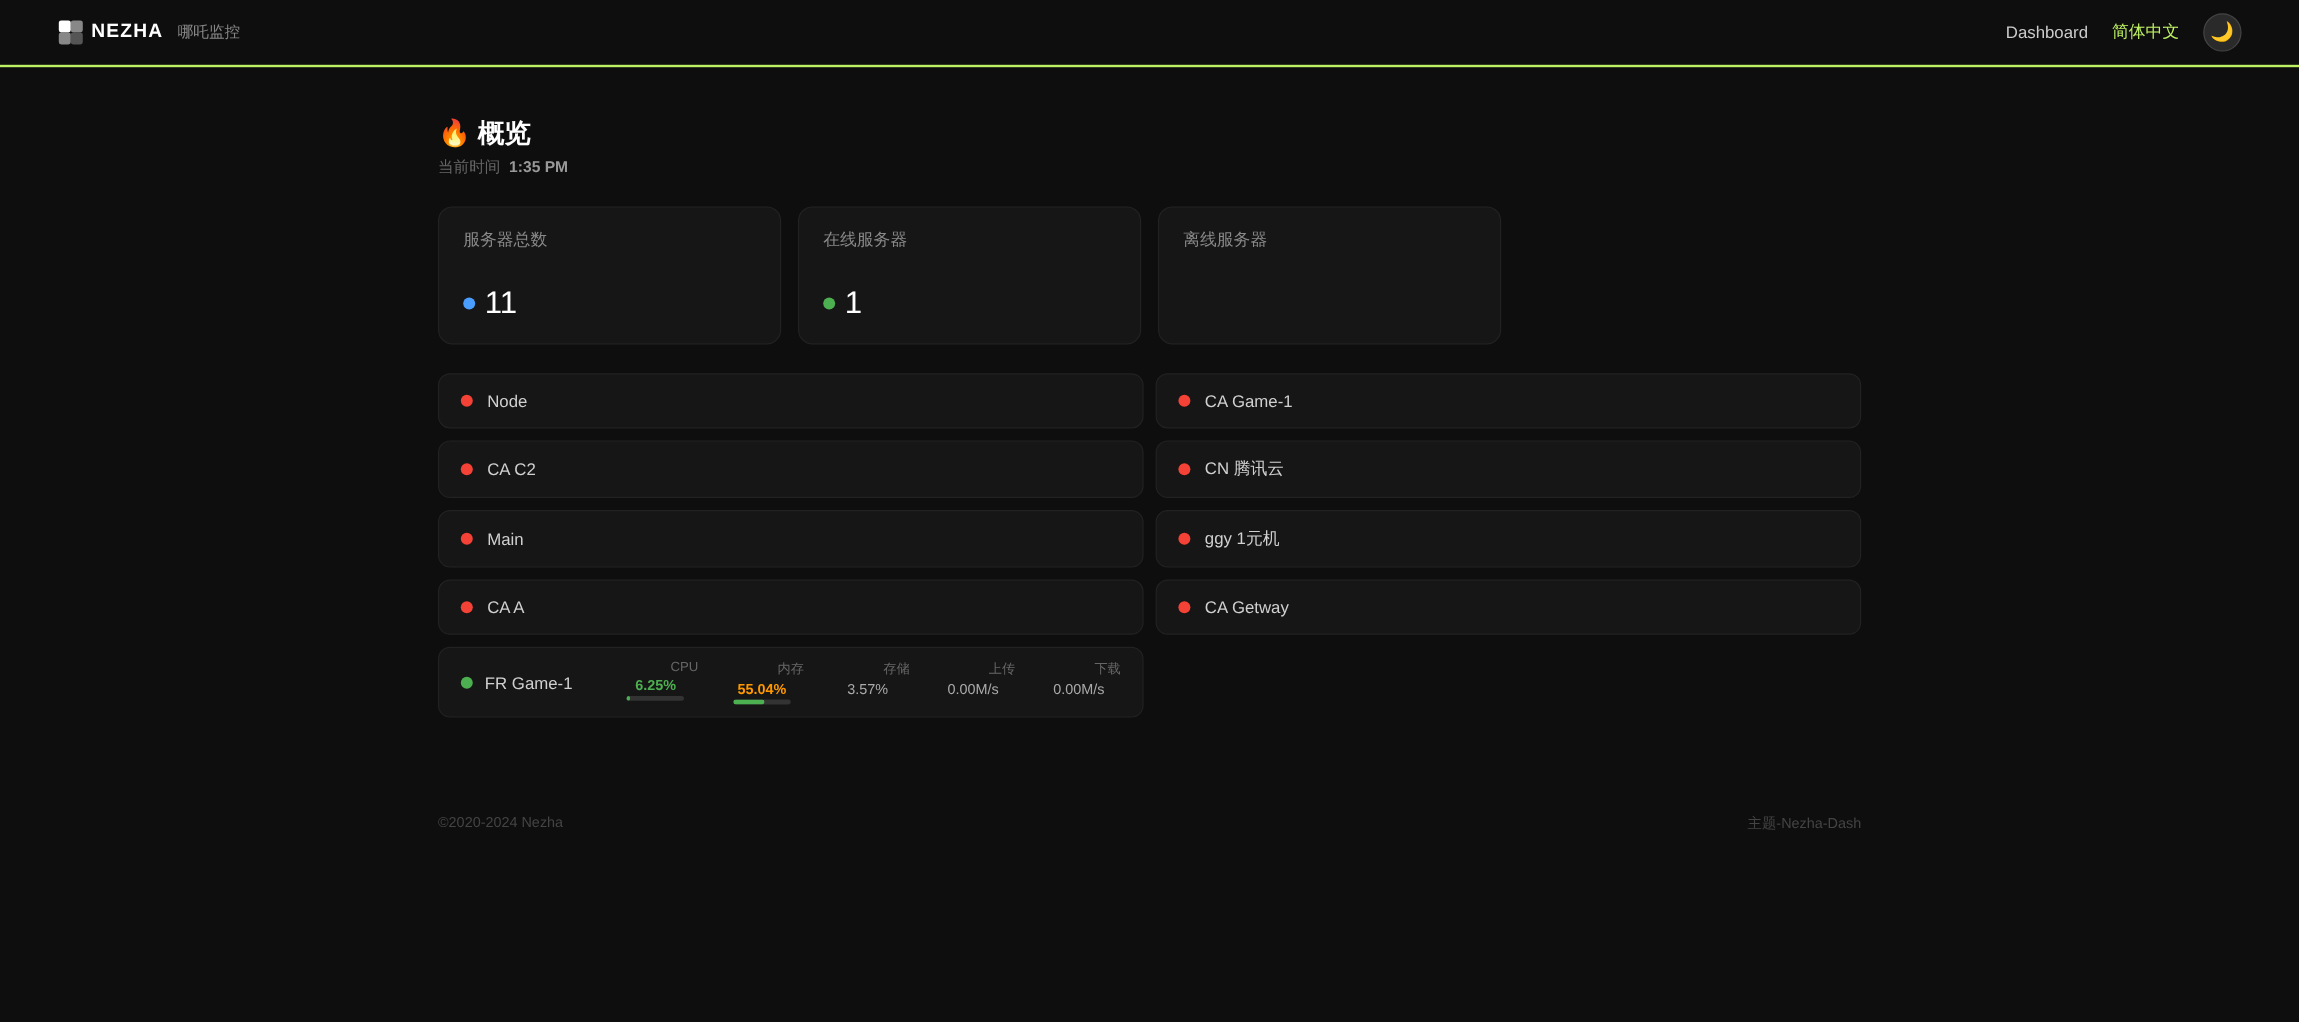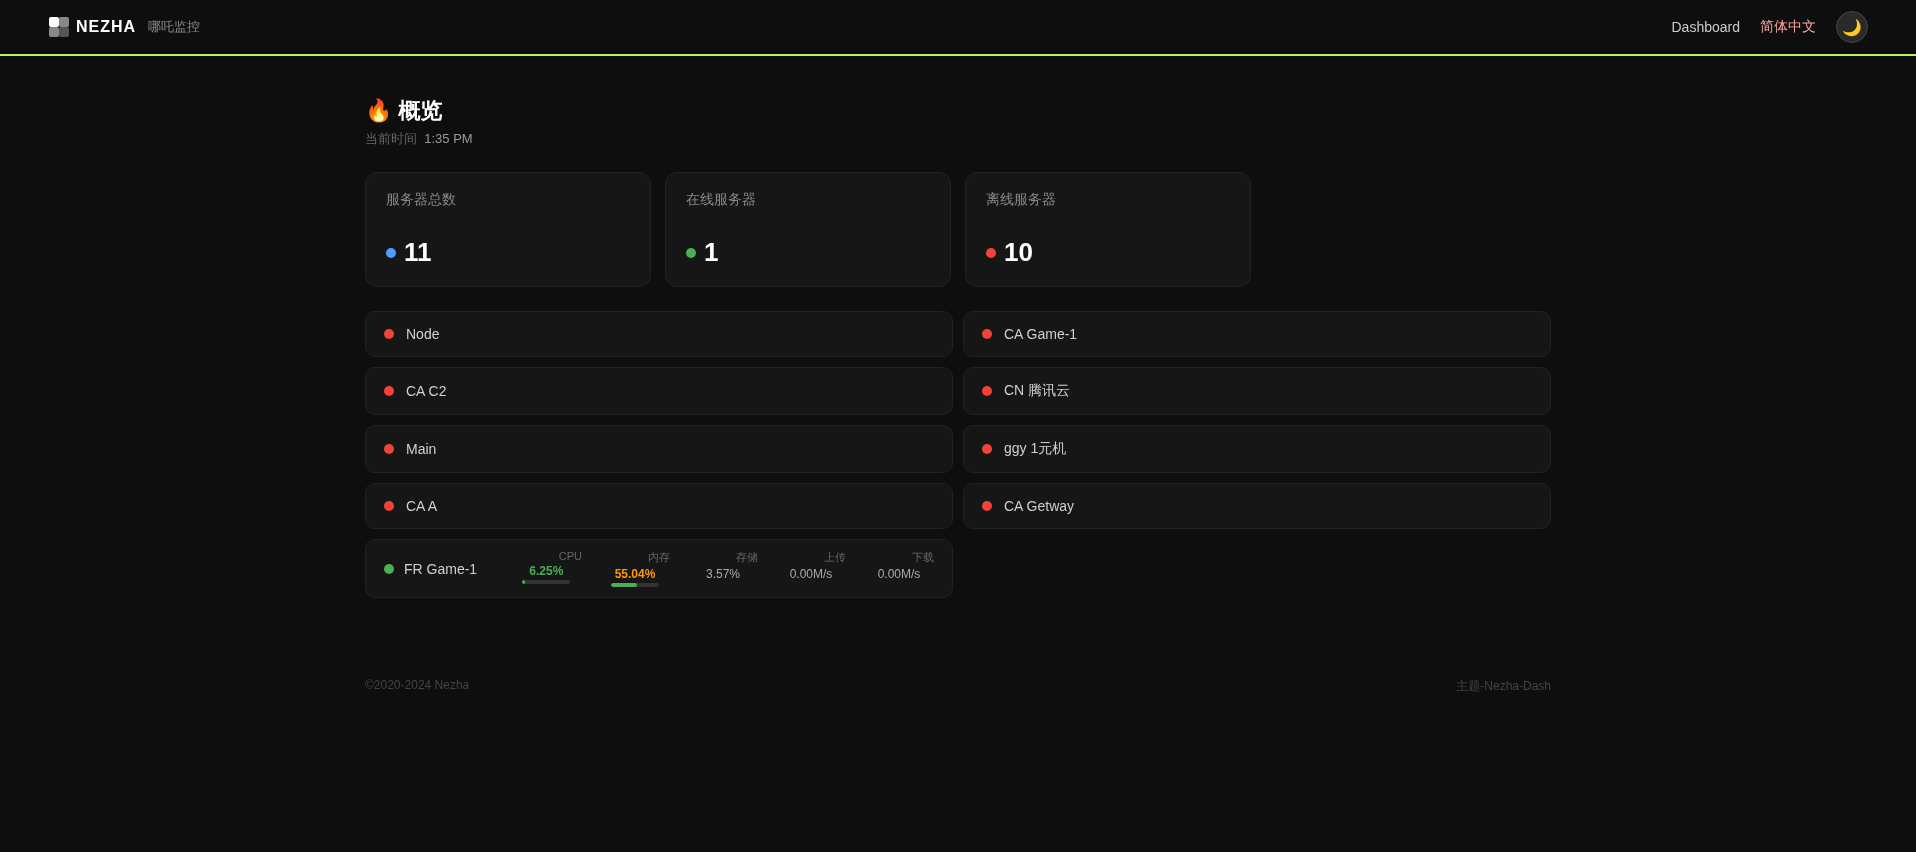--- a/index.html
+++ b/index.html
@@ -49,21 +49,21 @@
       align-items: center;
       gap: 20px;
     }
     .nav-link {
       font-size: 14px;
       color: #ccc;
       cursor: pointer;
     }
     .nav-lang {
       font-size: 14px;
-      color: #fca5a5;
+      color: #bef264;
       cursor: pointer;
     }
     .theme-toggle {
       width: 32px;
       height: 32px;
       border-radius: 50%;
       background: #2a2a2a;
       border: 1px solid #444;
       display: flex;
       align-items: center;
@@ -89,20 +89,21 @@
       align-items: center;
       gap: 6px;
     }
     .current-time-row {
       font-size: 13px;
       color: #666;
       margin-top: 4px;
     }
     .current-time-value {
       color: #999;
+      font-weight: bold;
     }
 
     
     .stat-cards {
       display: grid;
       grid-template-columns: repeat(4, 1fr);
       gap: 14px;
       margin: 24px 0;
     }
     .stat-card {
@@ -111,21 +112,21 @@
       padding: 18px 20px;
       border: 1px solid #222;
     }
     .stat-card-title {
       font-size: 14px;
       color: #888;
       margin-bottom: 28px;
     }
     .stat-card-value {
       font-size: 26px;
-      font-weight: 700;
+      font-weight: 400;
       color: #fff;
       display: flex;
       align-items: center;
       gap: 8px;
     }
     .dot {
       width: 10px;
       height: 10px;
       border-radius: 50%;
       display: inline-block;
@@ -294,24 +295,20 @@
     <div class="stat-card">
       <div class="stat-card-title">在线服务器</div>
       <div class="stat-card-value">
         <span class="dot dot-green"></span>
         <span>1</span>
       </div>
     </div>
 
     <div class="stat-card">
       <div class="stat-card-title">离线服务器</div>
-      <div class="stat-card-value">
-        <span class="dot dot-red"></span>
-        <span>10</span>
-      </div>
     </div>
 
   </div>
 
 
   <div class="server-grid">
 
     <div class="server-item">
       <span class="dot dot-red"></span>
       <span class="server-name">Node</span>

